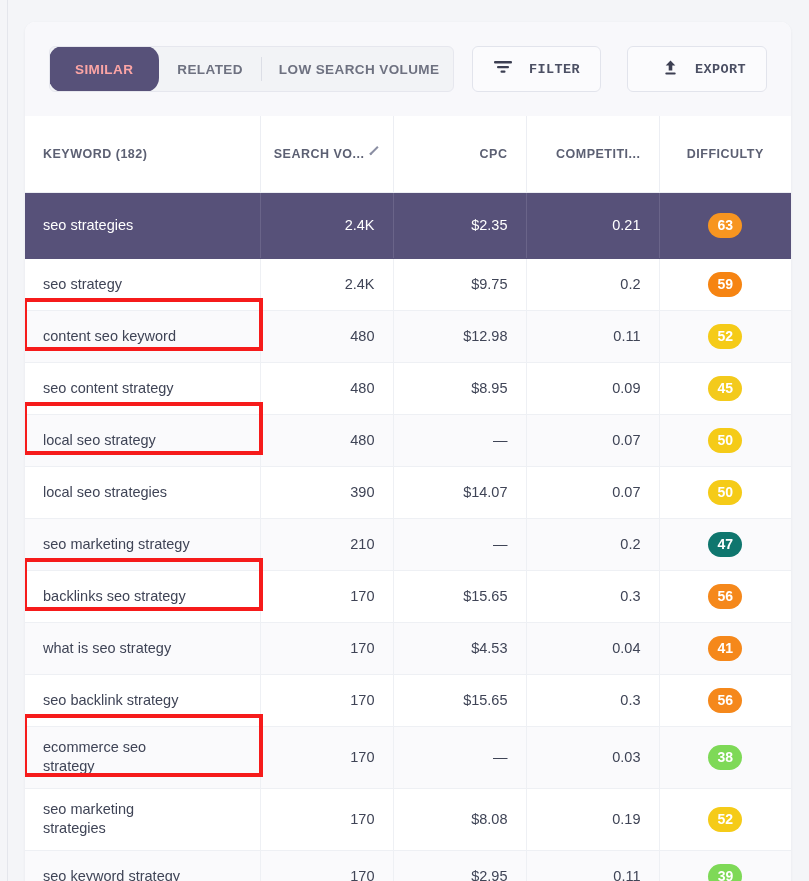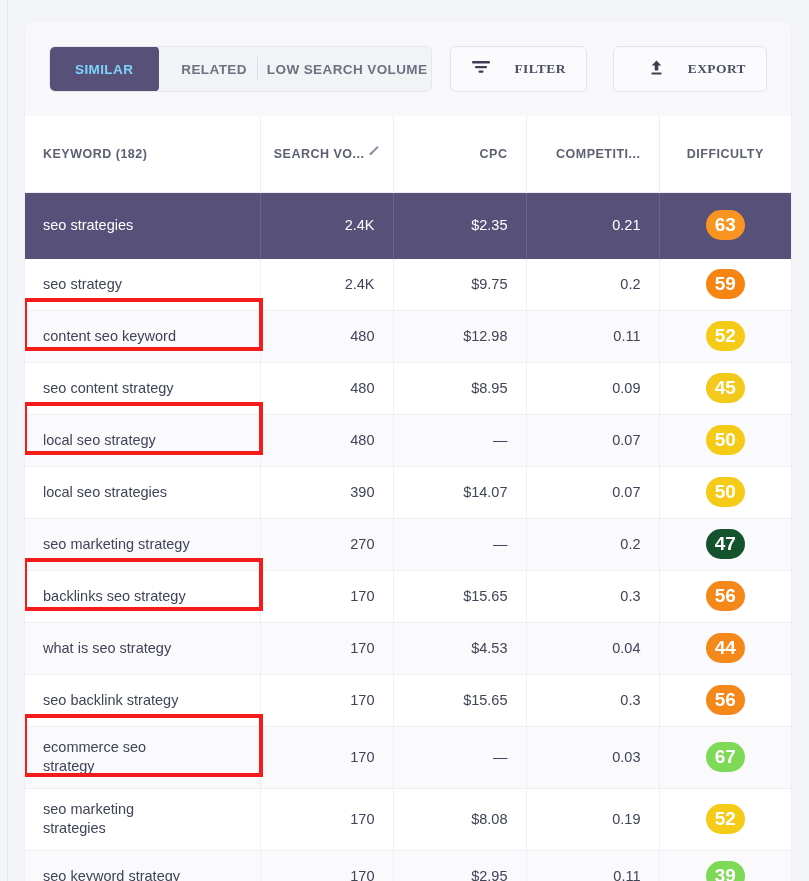--- a/index.html
+++ b/index.html
@@ -50,64 +50,64 @@
     border: 1px solid #e6e7ee;
     border-radius: 6px;
     height: 46px;
     box-sizing: border-box;
     overflow: hidden;
   }
   .tab {
     display: flex;
     align-items: center;
     justify-content: center;
-    padding: 0 10px;
+    padding: 0 18px;
     font-size: 13.5px;
     font-weight: bold;
     letter-spacing: 0.4px;
     color: #6e7180;
     background: transparent;
     border: none;
     cursor: pointer;
     font-family: "Liberation Sans", sans-serif;
     white-space: nowrap;
     position: relative;
   }
   .tab.active {
     background: #575179;
-    color: #7dd3fc;
-    border-radius: 5px;
-    margin: -1px 12px -1px -1px;
+    color: #fca5a5;
+    border-radius: 14px;
+    margin: -1px 0 -1px -1px;
     padding: 0 26px;
   }
   .tab.divided::before {
     content: "";
     position: absolute;
     left: 0;
     top: 10px;
     bottom: 10px;
     width: 1px;
     background: #dcdee6;
   }
   .btn {
     display: flex;
     align-items: center;
     justify-content: center;
-    gap: 23px;
+    gap: 16px;
     height: 46px;
     padding: 0 20px;
     background: #fbfbfd;
     border: 1px solid #e2e4ec;
     border-radius: 6px;
     font-size: 13.5px;
     font-weight: bold;
     letter-spacing: 0.4px;
     color: #4b4f63;
     cursor: pointer;
-    font-family: Liberation Serif, serif;
+    font-family: Liberation Mono, monospace;
     white-space: nowrap;
     box-sizing: border-box;
   }
   .btn.export { margin-left: 8px; padding-left: 34px; }
   .icon-filter { display:block; }
   .icon-export { display:block; }
 
   
   table.kw {
     width: 100%;
@@ -169,21 +169,21 @@
     border-right-color: #6a6489;
     height: 66px;
   }
   tr.tall td { height: 62px; }
   .badge {
     display: inline-block;
     min-width: 34px;
     padding: 5px 9px 6px;
     border-radius: 16px;
     color: #ffffff;
-    font-size: 19px;
+    font-size: 14px;
     font-weight: bold;
     line-height: 1;
     text-align: center;
     box-sizing: border-box;
   }
   
   .annot {
     position: absolute;
     border: 4px solid #f61b1b;
     box-sizing: border-box;
@@ -281,52 +281,52 @@
         </tr>
         <tr class="">
           <td class="cell-keyword">local seo strategies</td>
           <td class="num">390</td>
           <td class="num">$14.07</td>
           <td class="num">0.07</td>
           <td class="cell-diff"><span class="badge" style="background: rgb(245, 203, 24);">50</span></td>
         </tr>
         <tr class="alt">
           <td class="cell-keyword">seo marketing strategy</td>
-          <td class="num">270</td>
+          <td class="num">210</td>
           <td class="num">—</td>
           <td class="num">0.2</td>
-          <td class="cell-diff"><span class="badge" style="background: #14532d;">47</span></td>
+          <td class="cell-diff"><span class="badge" style="background: #0f766e;">47</span></td>
         </tr>
         <tr class="">
           <td class="cell-keyword">backlinks seo strategy</td>
           <td class="num">170</td>
           <td class="num">$15.65</td>
           <td class="num">0.3</td>
           <td class="cell-diff"><span class="badge" style="background: rgb(245, 136, 27);">56</span></td>
         </tr>
         <tr class="alt">
           <td class="cell-keyword">what is seo strategy</td>
           <td class="num">170</td>
           <td class="num">$4.53</td>
           <td class="num">0.04</td>
-          <td class="cell-diff"><span class="badge" style="background: rgb(245, 136, 27);">44</span></td>
+          <td class="cell-diff"><span class="badge" style="background: rgb(245, 136, 27);">41</span></td>
         </tr>
         <tr class="">
           <td class="cell-keyword">seo backlink strategy</td>
           <td class="num">170</td>
           <td class="num">$15.65</td>
           <td class="num">0.3</td>
           <td class="cell-diff"><span class="badge" style="background: rgb(245, 136, 27);">56</span></td>
         </tr>
         <tr class="alt tall">
           <td class="cell-keyword">ecommerce seo<br>strategy</td>
           <td class="num">170</td>
           <td class="num">—</td>
           <td class="num">0.03</td>
-          <td class="cell-diff"><span class="badge" style="background: rgb(126, 217, 87);">67</span></td>
+          <td class="cell-diff"><span class="badge" style="background: rgb(126, 217, 87);">38</span></td>
         </tr>
         <tr class="tall">
           <td class="cell-keyword">seo marketing<br>strategies</td>
           <td class="num">170</td>
           <td class="num">$8.08</td>
           <td class="num">0.19</td>
           <td class="cell-diff"><span class="badge" style="background: rgb(245, 203, 24);">52</span></td>
         </tr>
         <tr class="alt">
           <td class="cell-keyword">seo keyword strategy</td>

